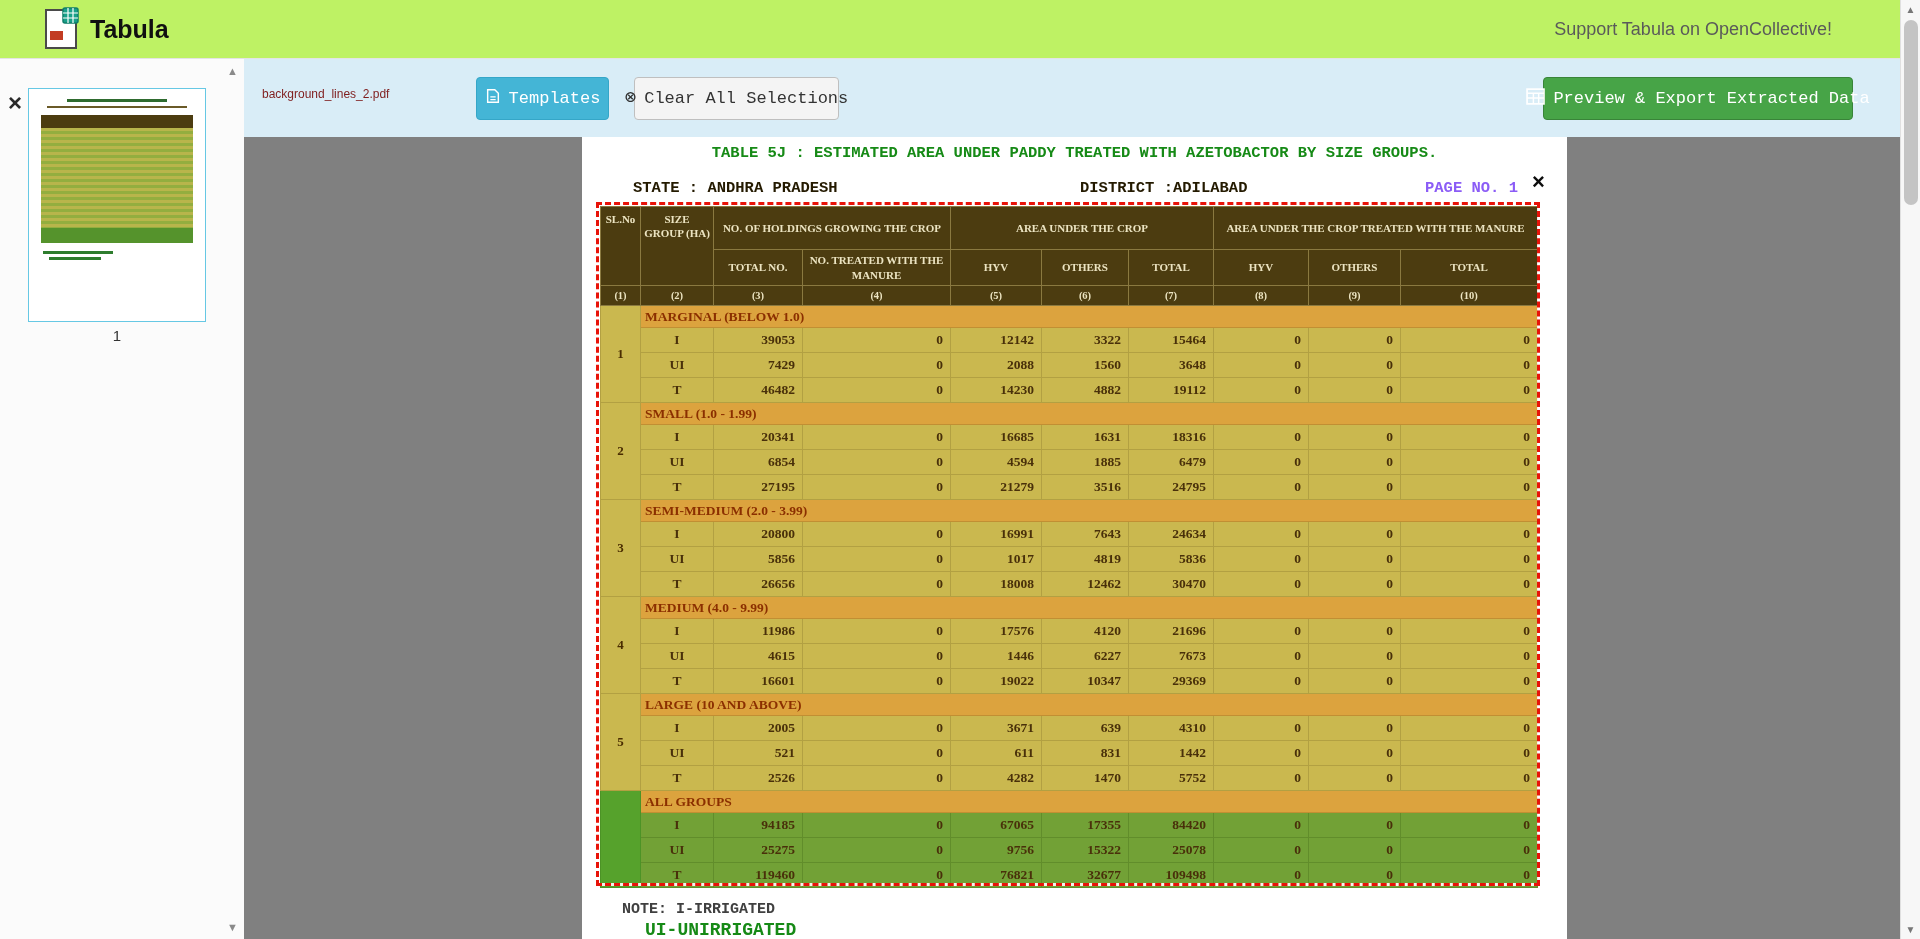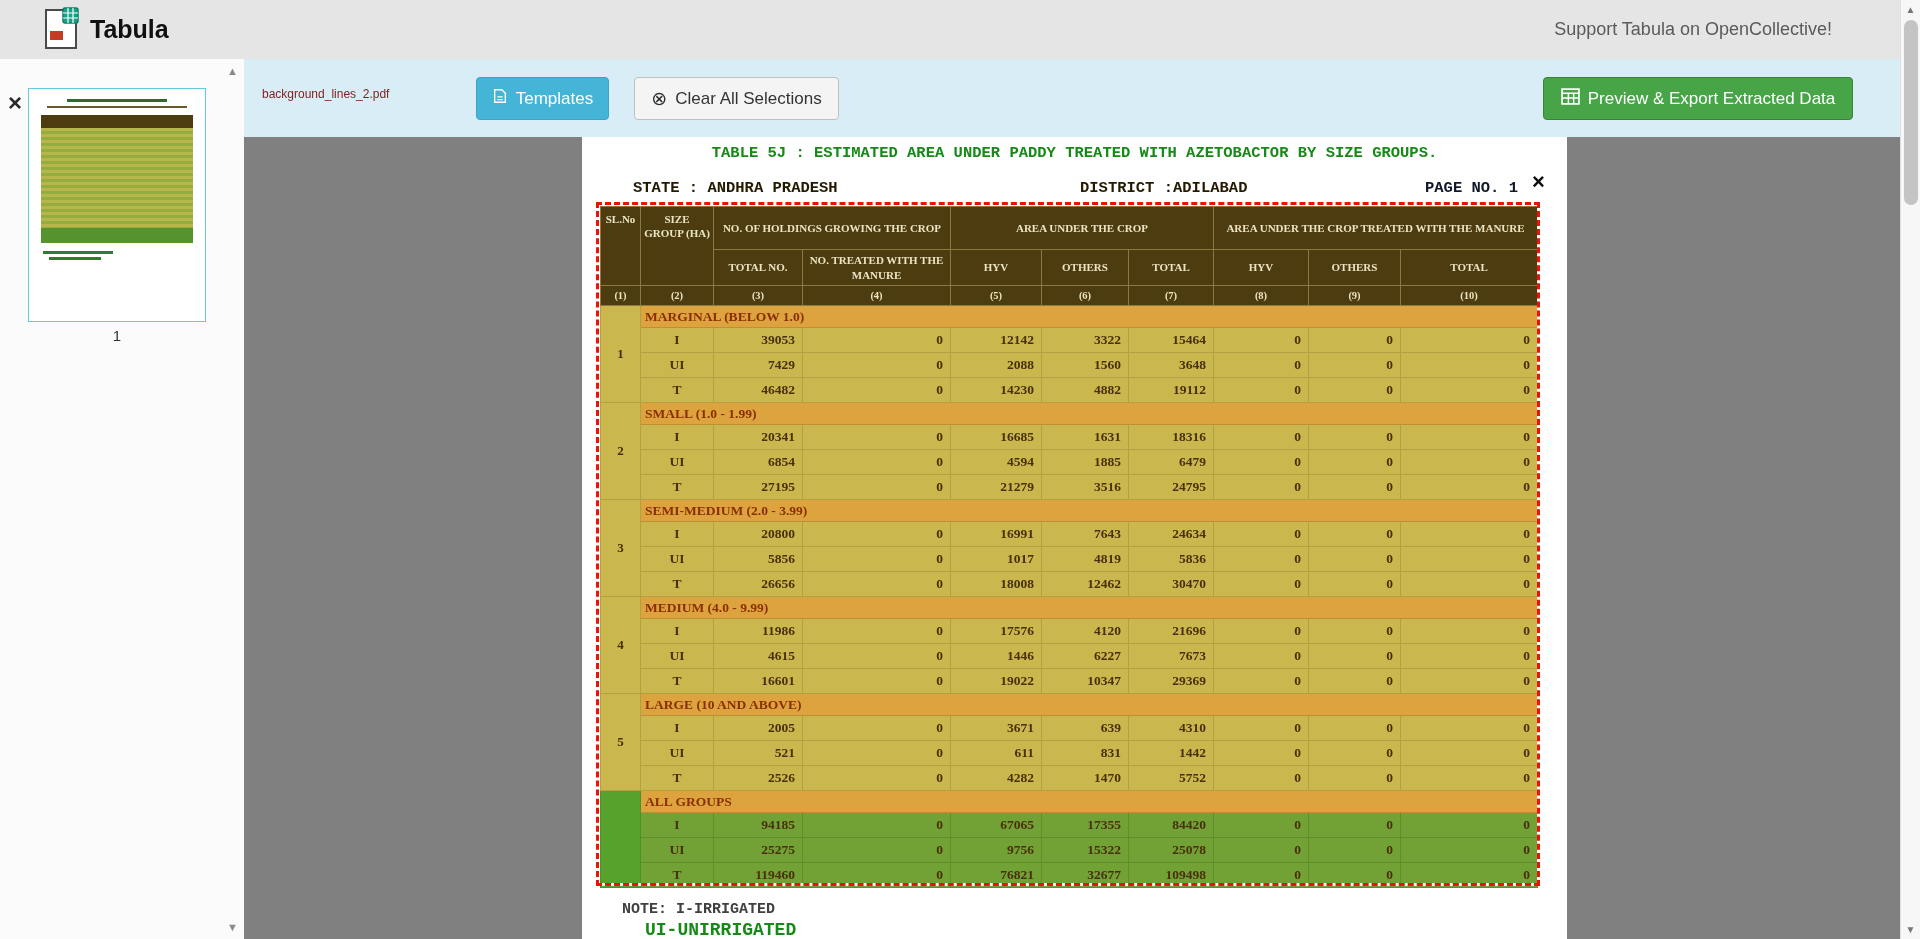--- a/index.html
+++ b/index.html
@@ -1,20 +1,20 @@
 <!DOCTYPE html>
 <html><head>
 <meta charset="utf-8">
 <style>
   * { margin:0; padding:0; box-sizing:border-box; }
   html,body { width:1920px; height:939px; }
   body { position:relative; overflow:hidden; background:#808080; font-family:"Liberation Sans",sans-serif; }
 
   
-  .navbar { position:absolute; left:0; top:0; width:1920px; height:59px; background:#e5e5e5;
+  .navbar { position:absolute; left:0; top:0; width:1920px; height:59px; background:#bef264;
             border-bottom:1px solid #e4e4e4; display:flex; align-items:center; padding-left:44px; z-index:30; }
   .logo { display:flex; align-items:center; cursor:pointer; }
   .brand { font-size:25px; font-weight:bold; color:#101010; margin-left:10px; cursor:pointer; }
   .nav-links { display:flex; gap:39px; margin-left:37px; }
   .nav-link { font-size:18px; color:#5a5a5a; cursor:pointer; white-space:nowrap; }
   .support { position:absolute; right:88px; font-size:18px; color:#5a5a5a; cursor:pointer; }
 
   
   .sidebar { position:absolute; left:0; top:59px; bottom:0; width:244px; background:#fbfbfb; z-index:10; }
   .thumb-close { position:absolute; left:8px; top:32px; font-size:24px; font-weight:bold; color:#2a2a2a; cursor:pointer; line-height:1; }
@@ -28,35 +28,35 @@
   .t-n1 { position:absolute; left:14px; top:162px; width:70px; height:3px; background:#2e7d2e; }
   .t-n2 { position:absolute; left:20px; top:168px; width:52px; height:3px; background:#2e7d2e; }
   .page-num { position:absolute; left:28px; top:268px; width:178px; text-align:center; font-size:15px; color:#333; }
   .sb-up { position:absolute; right:6px; top:6px; color:#8a8a8a; font-size:11px; cursor:pointer; }
   .sb-down { position:absolute; right:6px; bottom:6px; color:#8a8a8a; font-size:11px; cursor:pointer; }
 
   
   .toolbar { position:absolute; left:244px; top:59px; width:1656px; height:78px; background:#d9edf7; z-index:20; }
   .filename { position:absolute; left:18px; top:28px; font-size:12px; color:#7f1d1d; }
   .btn { position:absolute; top:18px; height:43px; display:flex; align-items:center; justify-content:center;
-         gap:8px; border-radius:4px; font-size:17px; cursor:pointer; border:1px solid transparent; padding:0 14px; white-space:nowrap; }
+         gap:8px; border-radius:4px; font-size:17px; cursor:pointer; border:1px solid transparent; padding:0 14px; white-space:nowrap;font-family:Liberation Mono, monospace; }
   .btn-templates { left:232px; width:133px; background:#44b5d6; border-color:#35a6c8; color:#fff; }
   .btn-clear { left:390px; width:205px; background:#f4f4f4; border-color:#bfbfbf; color:#333; }
   .btn-autodetect { left:624px; width:193px; background:#e9e9e9; border-color:#cccccc; color:#9d9d9d; cursor:default; }
   .btn-export { right:47px; width:310px; background:#47a447; border-color:#398439; color:#fff; }
   .clear-glyph { font-size:19px; color:#2f2f2f; line-height:1; }
 
   
   .doc-area { position:absolute; left:244px; top:137px; right:20px; bottom:0; background:#808080; overflow:hidden; }
   .pdf-page { position:absolute; left:338px; top:0; width:985px; height:810px; background:#fff; cursor:crosshair; }
   .pdf-serif { font-family:Liberation Mono, monospace; font-weight:bold; }
   .pdf-title { position:absolute; top:7px; left:0; width:100%; text-align:center; font-size:15.5px; color:#168a16; }
   .meta-state { position:absolute; left:51px; top:42px; font-size:15.5px; color:#241a00; }
   .meta-district { position:absolute; left:498px; top:42px; font-size:15.5px; color:#241a00; }
-  .meta-pageno { position:absolute; left:843px; top:42px; font-size:15.5px; color:#0f172a; }
+  .meta-pageno { position:absolute; left:843px; top:42px; font-size:15.5px; color:#8b5cf6; }
   .sel-close { position:absolute; left:950px; top:34px; font-size:22px; font-weight:bold; color:#0c0c0c;
                cursor:pointer; font-family:"Liberation Sans",sans-serif; line-height:1; }
   .note1 { position:absolute; left:40px; top:764px; font-size:15px; color:#404040; }
   .note2 { position:absolute; left:63px; top:783px; font-size:18px; color:#168a16; }
 
   
   .sel-white { position:absolute; left:14px; top:65px; width:944px; height:684px;
                border:3px solid rgba(255,255,255,0.9); pointer-events:none; }
   .selection { position:absolute; left:14px; top:65px; width:944px; height:684px;
                border:3px dashed #e81309; cursor:move; background:transparent; }

